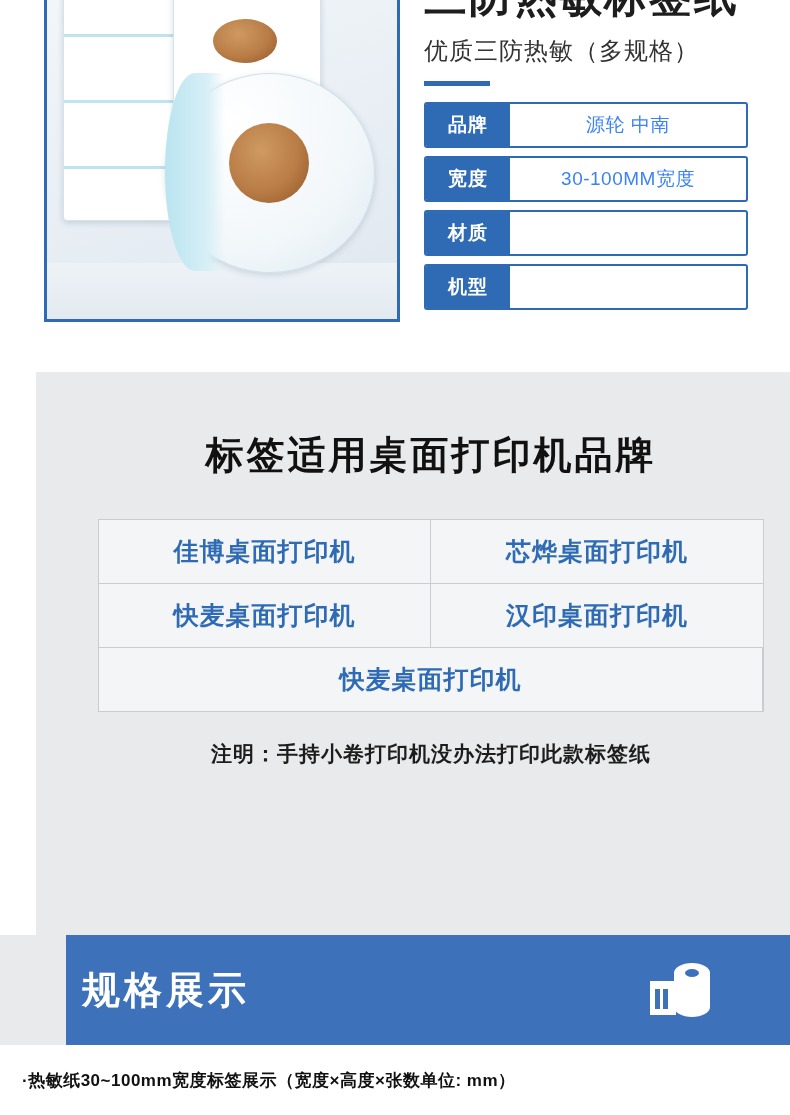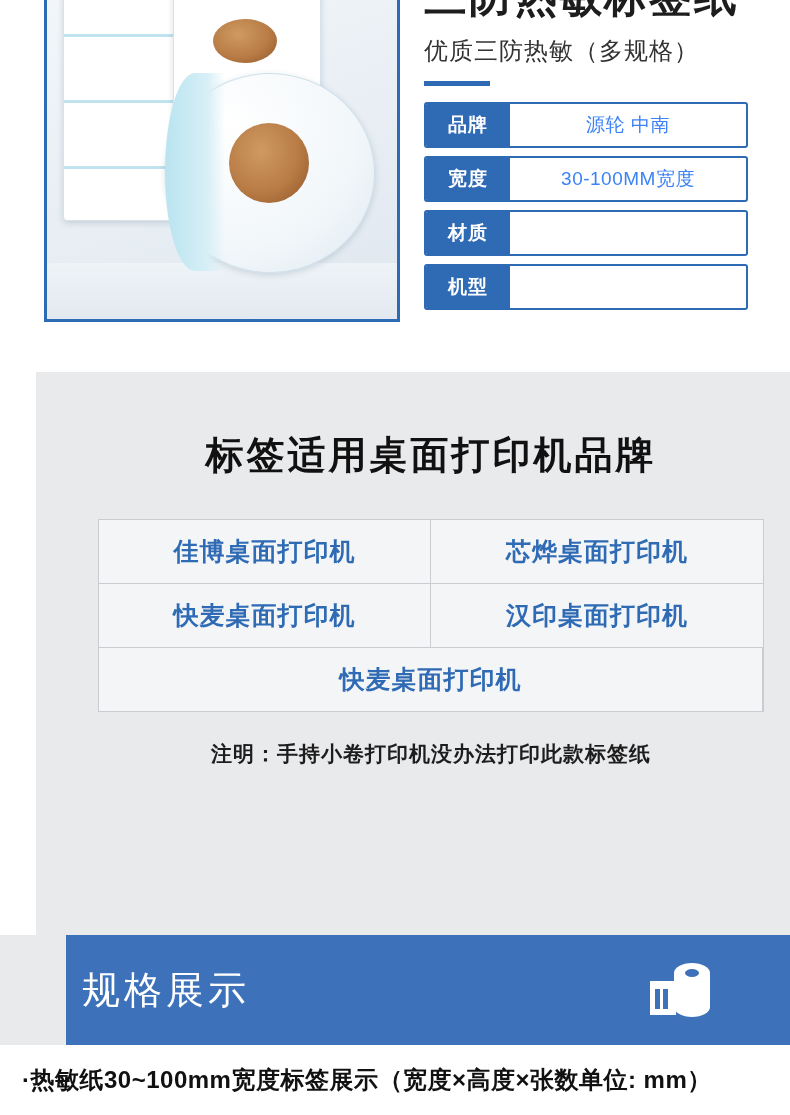--- a/index.html
+++ b/index.html
@@ -212,42 +212,42 @@
     box-sizing: border-box;
   }
   .spec-banner-bar {
     width: 66px;
     height: 100%;
     background: #e9eaec;
   }
   .spec-banner-title {
     margin-left: 16px;
     font-size: 38px;
-    font-weight: normal;
+    font-weight: bold;
     color: #ffffff;
     letter-spacing: 4px;
   }
   .spec-banner-icon {
     position: absolute;
     right: 78px;
     top: 24px;
     width: 66px;
     height: 62px;
   }
 
   
   .footer-note {
     width: 790px;
     height: 70px;
     background: #ffffff;
     display: flex;
     align-items: center;
     padding-left: 22px;
     box-sizing: border-box;
-    font-size: 24px;
+    font-size: 17px;
     font-weight: bold;
     color: #111111;
     letter-spacing: .5px;
   }
 </style>
 </head>
 <body>
 
 <div class="top-section">
 

